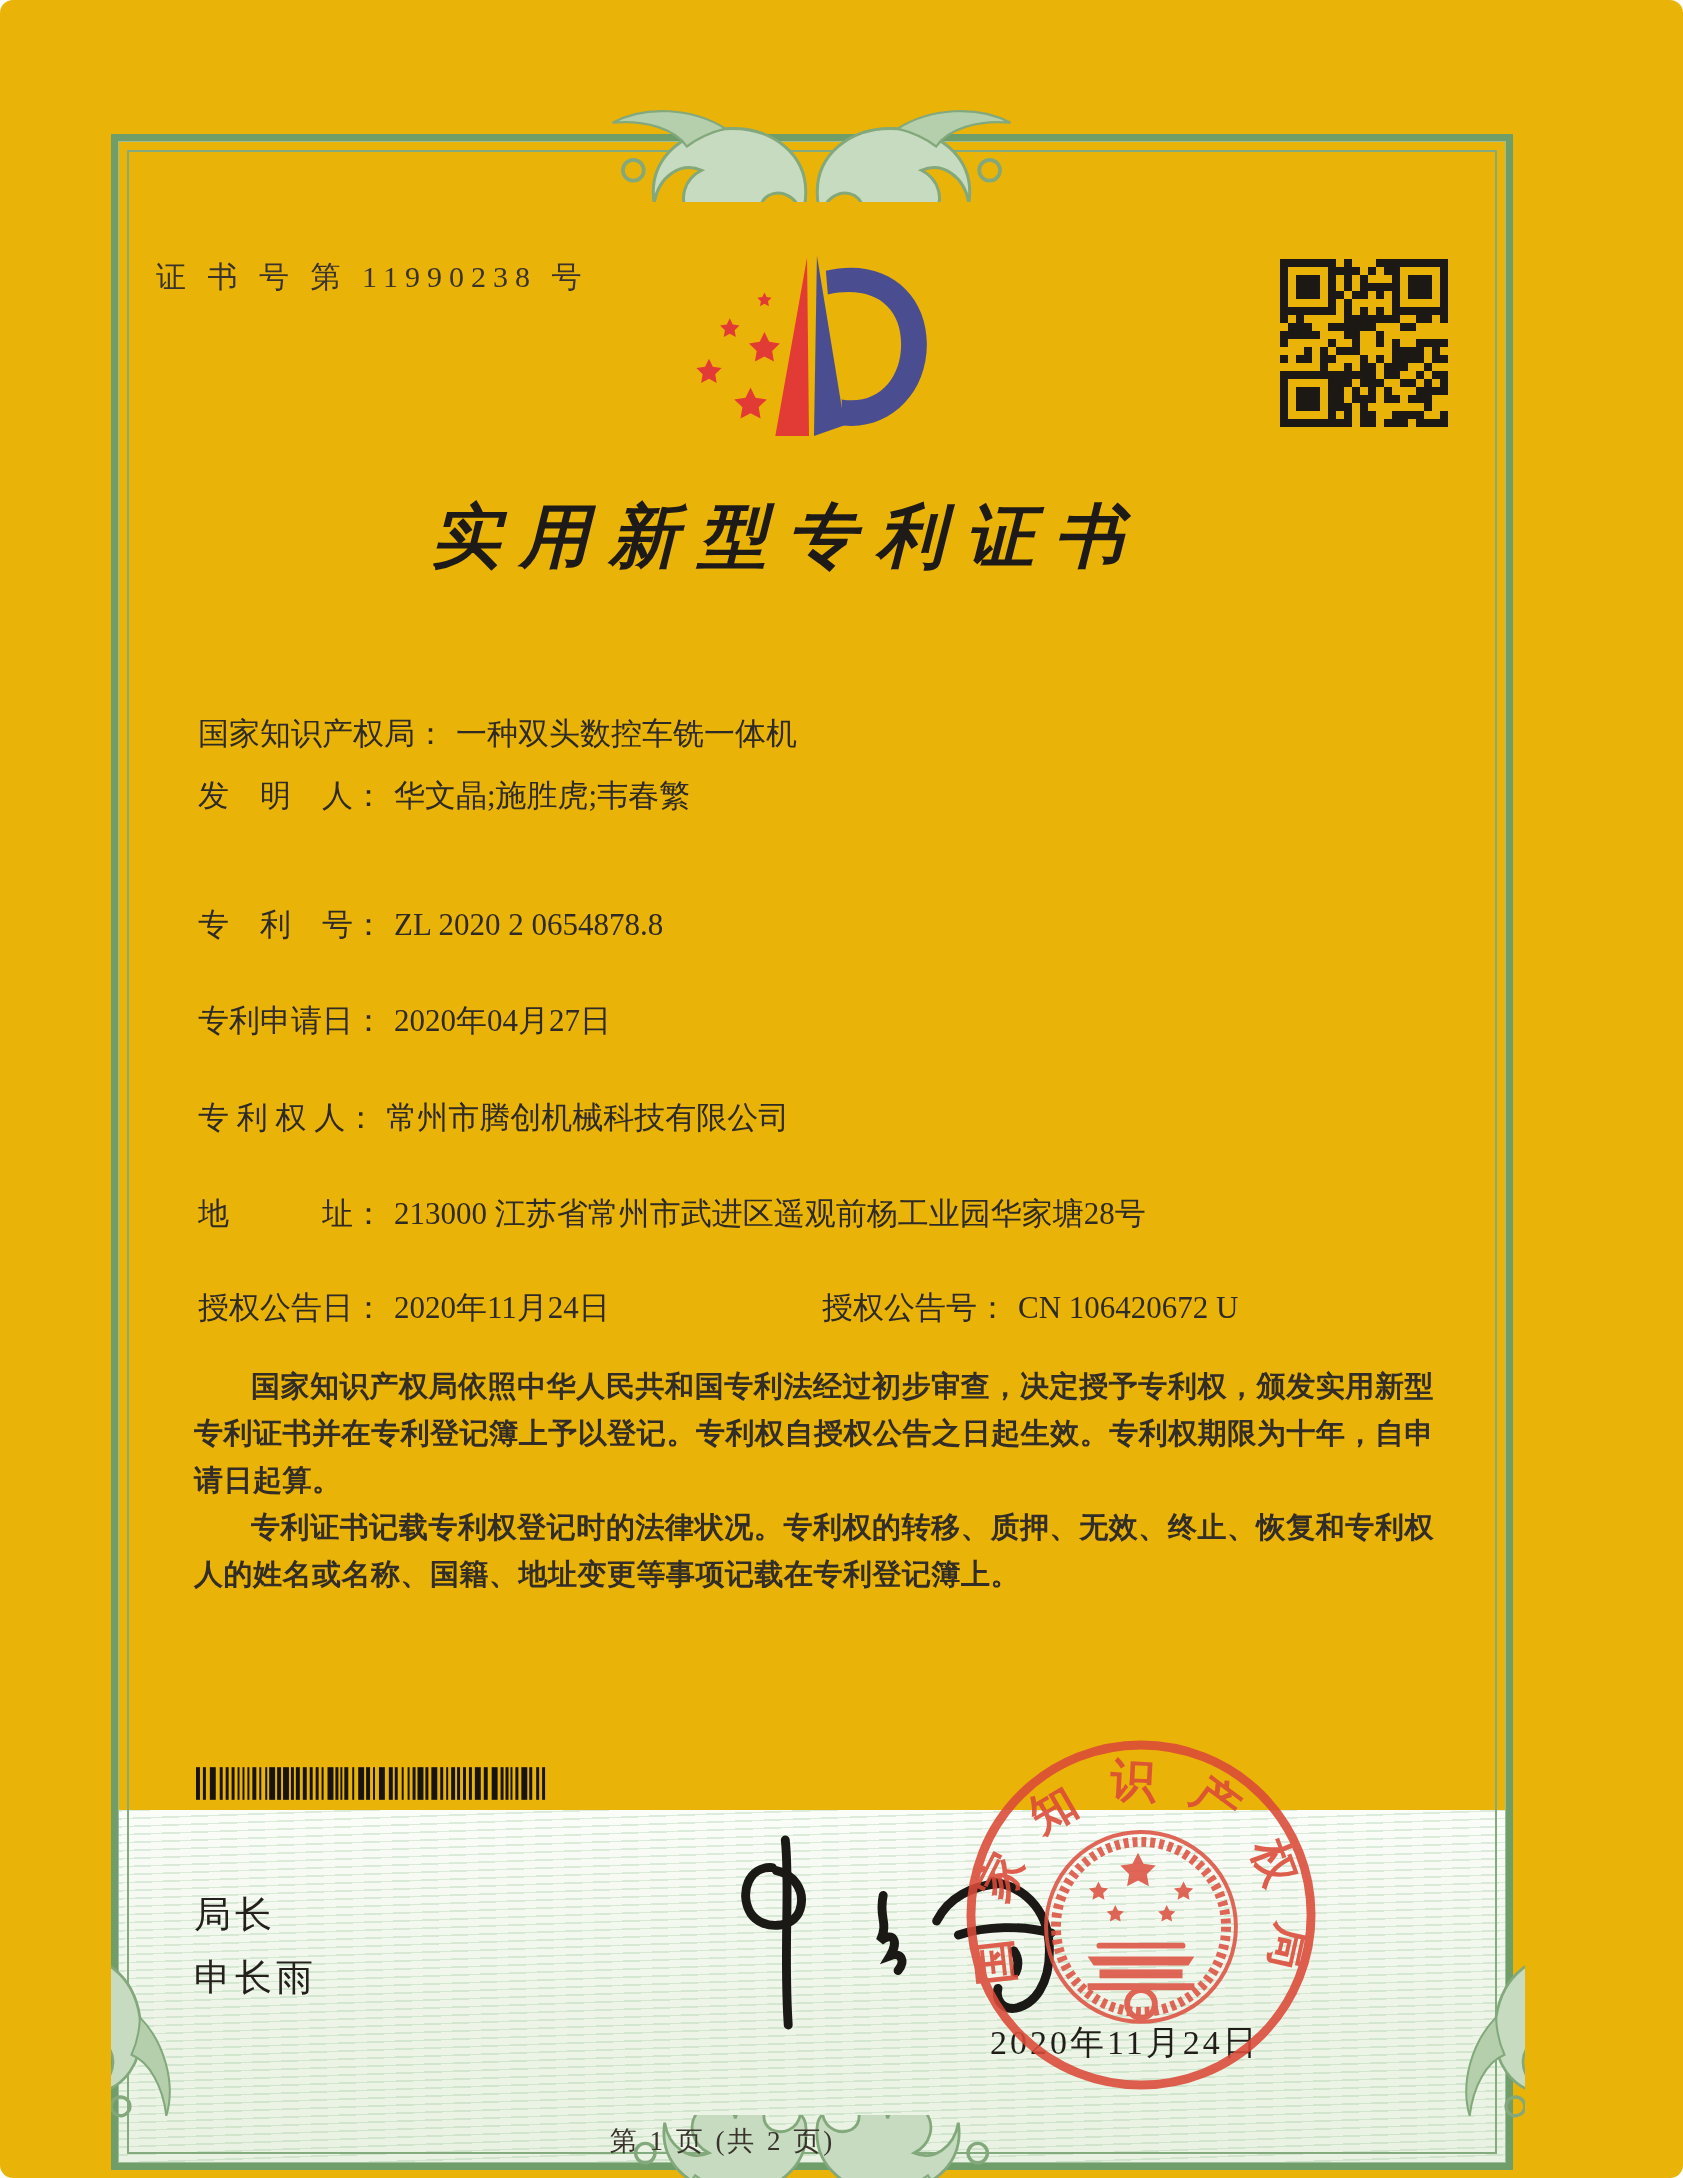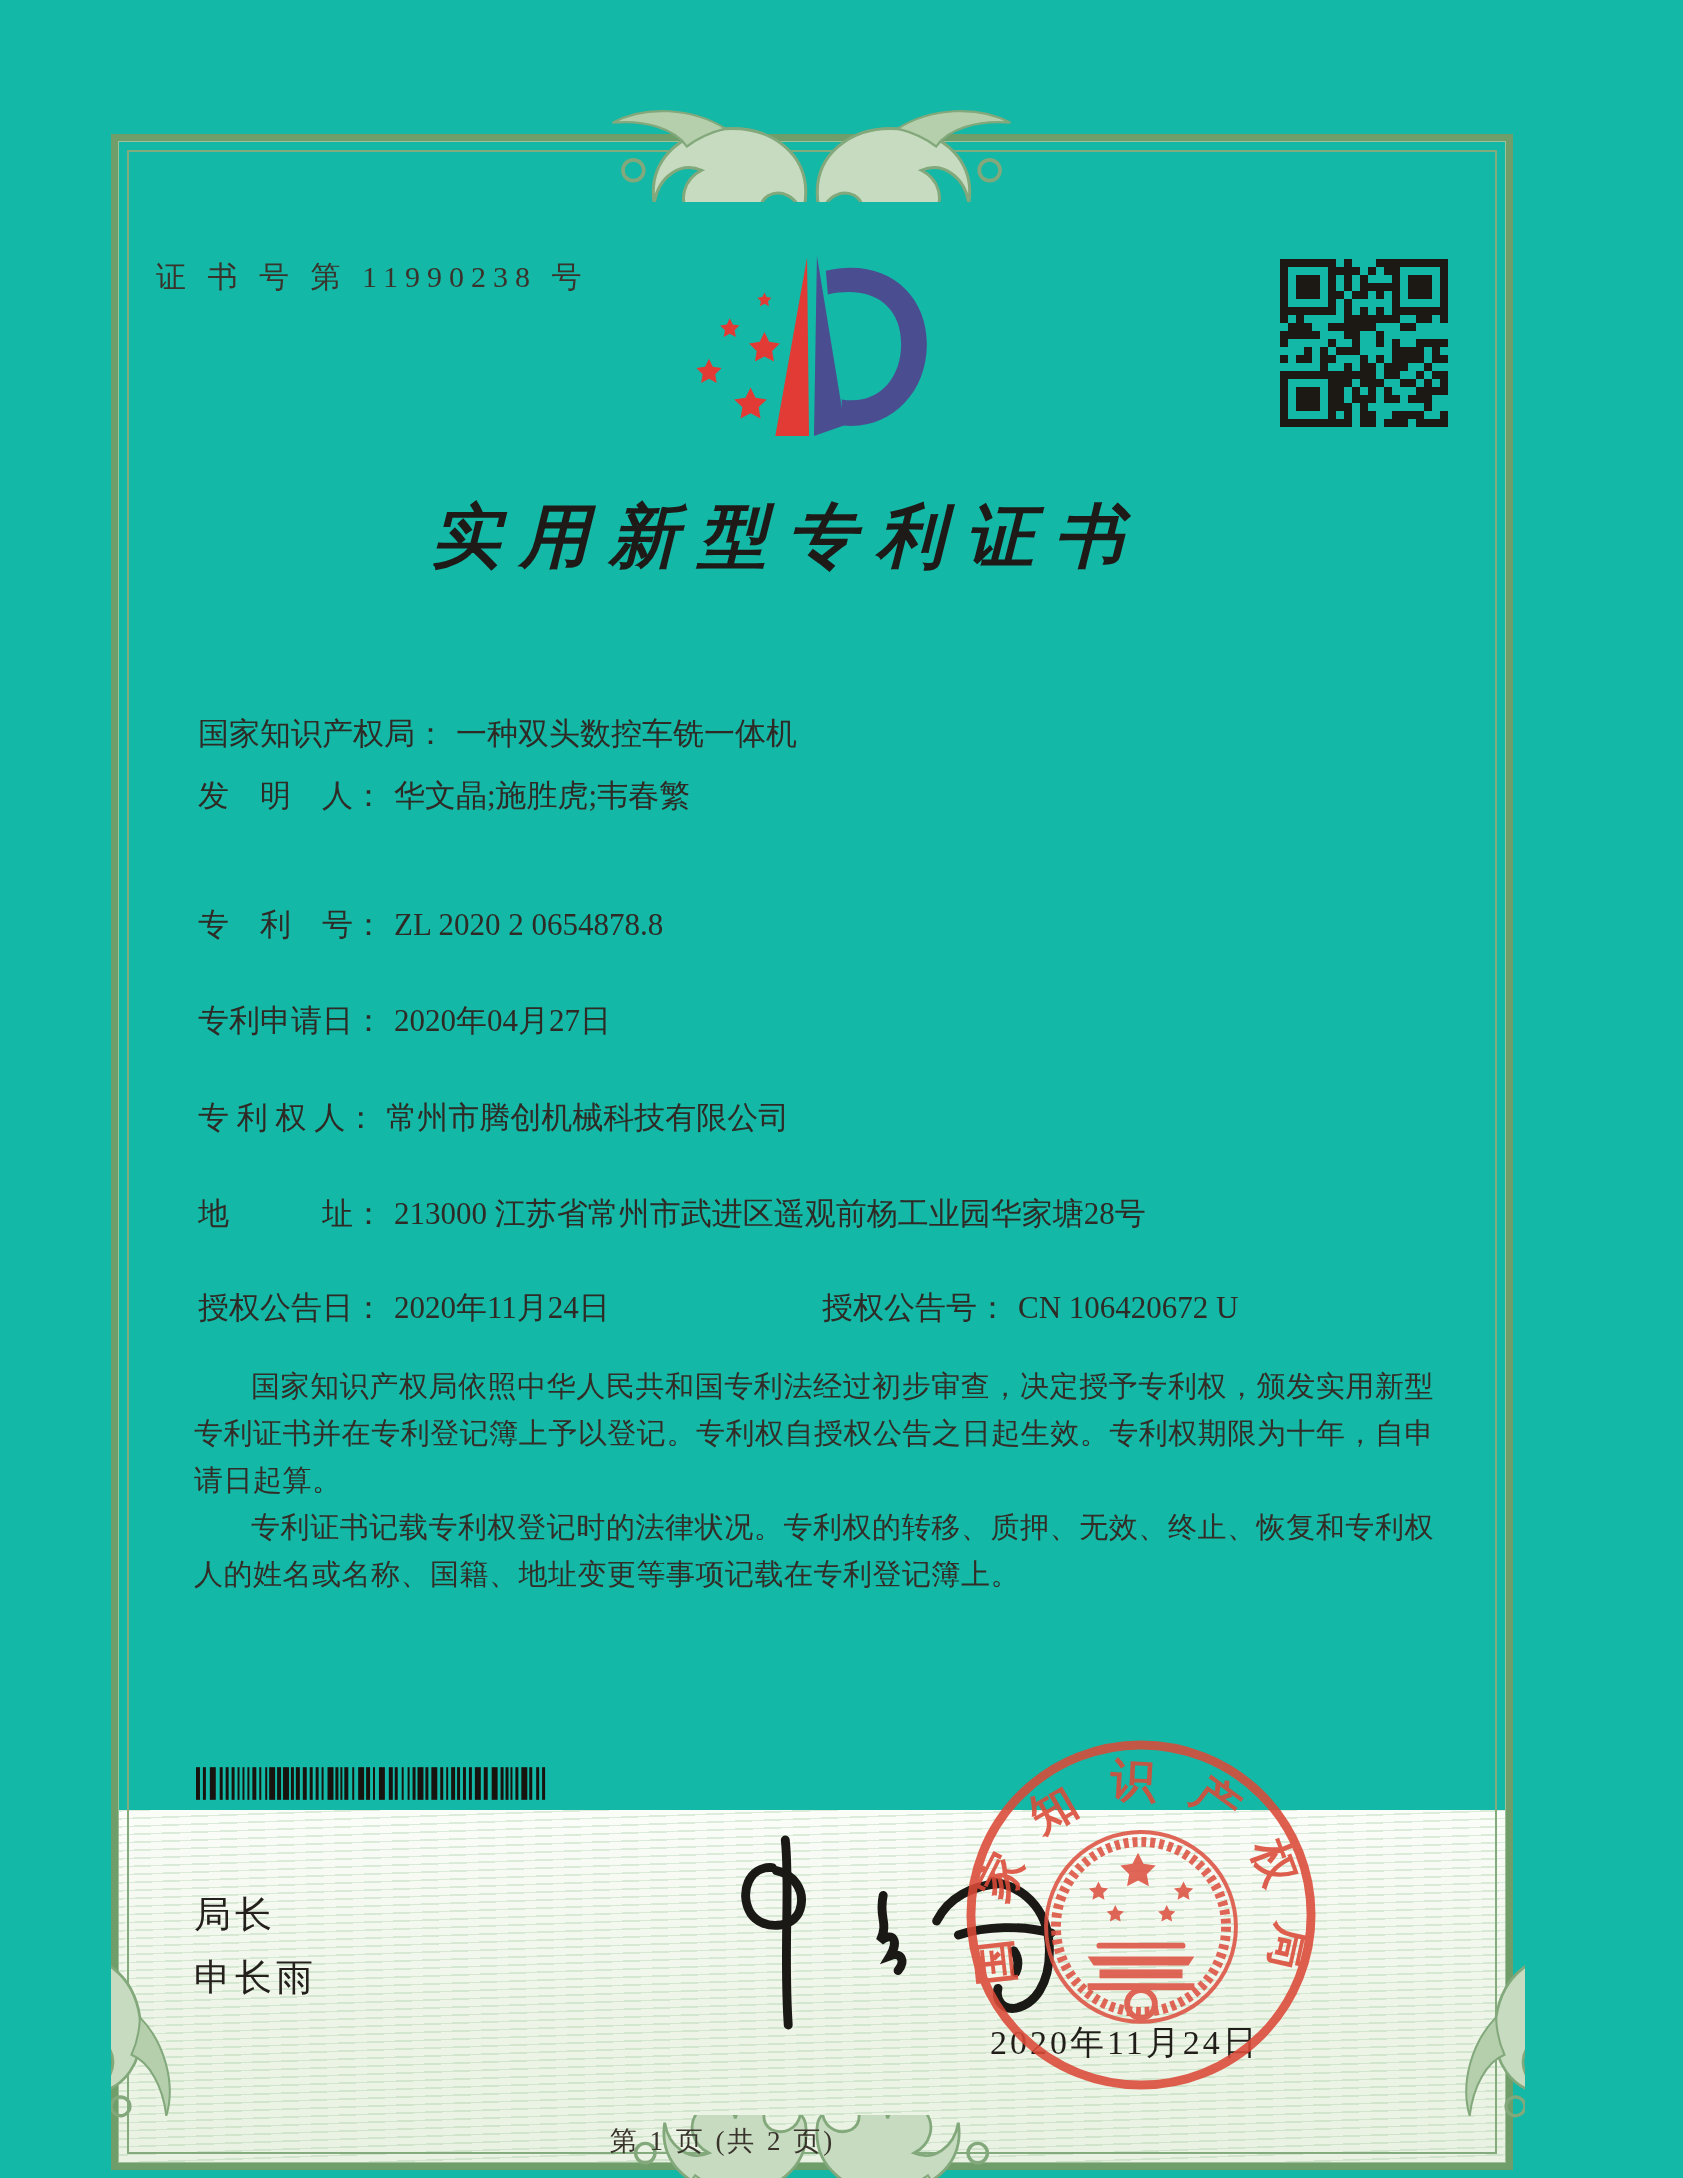--- a/index.html
+++ b/index.html
@@ -1,20 +1,21 @@
 <!DOCTYPE html>
 <html><head>
 <meta charset="utf-8">
 <style>
   html,body{margin:0;padding:0;background:#ffffff;}
   .page{
     position:relative;width:1683px;height:2178px;overflow:hidden;
-    background:#14b8a6;
+    background:#eab308;
     font-family:"Liberation Serif","DejaVu Serif",serif;
     color:#2b2722;
+    border-radius:13px;
   }
   
   .guilloche{
     position:absolute;left:119px;top:1810px;width:1386px;height:358px;
     background:
       repeating-linear-gradient(178deg, rgba(140,192,142,.28) 0 1.6px, rgba(255,255,255,0) 1.6px 8px),
       linear-gradient(180deg,#fbfdf9 0,#eef5e8 55%,#e9f2e2 100%);
     z-index:1;
   }
   
@@ -38,21 +39,21 @@
     font-size:69px;font-weight:bold;letter-spacing:20px;color:#1d1a17;
     z-index:5;margin:0;font-style:italic;
   }
   .field{position:absolute;left:198px;font-size:31px;z-index:5;white-space:nowrap;color:#2e2a25;}
   .fvalue{padding-left:10px;}
   .fpair2{position:absolute;left:624px;top:0;}
   .body-text{
     position:absolute;left:194px;top:1363px;width:1240px;z-index:5;
     font-size:29px;line-height:47px;text-align:justify;color:#322d27;letter-spacing:0.5px;
   }
-  .body-text p{margin:0;text-indent:57px;}
+  .body-text p{margin:0;text-indent:57px;font-weight:bold;}
   .barcode{position:absolute;left:196px;top:1767px;z-index:5;}
   .officer{
     position:absolute;left:194px;top:1883px;z-index:5;
     font-size:37px;line-height:63px;color:#24211d;letter-spacing:4px;
   }
   .signature{position:absolute;left:624px;top:1824px;z-index:6;}
   .seal{position:absolute;left:965px;top:1739px;z-index:7;opacity:.88;pointer-events:none;}
   .issue-date{
     position:absolute;left:990px;top:2020px;width:376px;z-index:6;
     font-size:34px;letter-spacing:3px;color:#211e1a;

